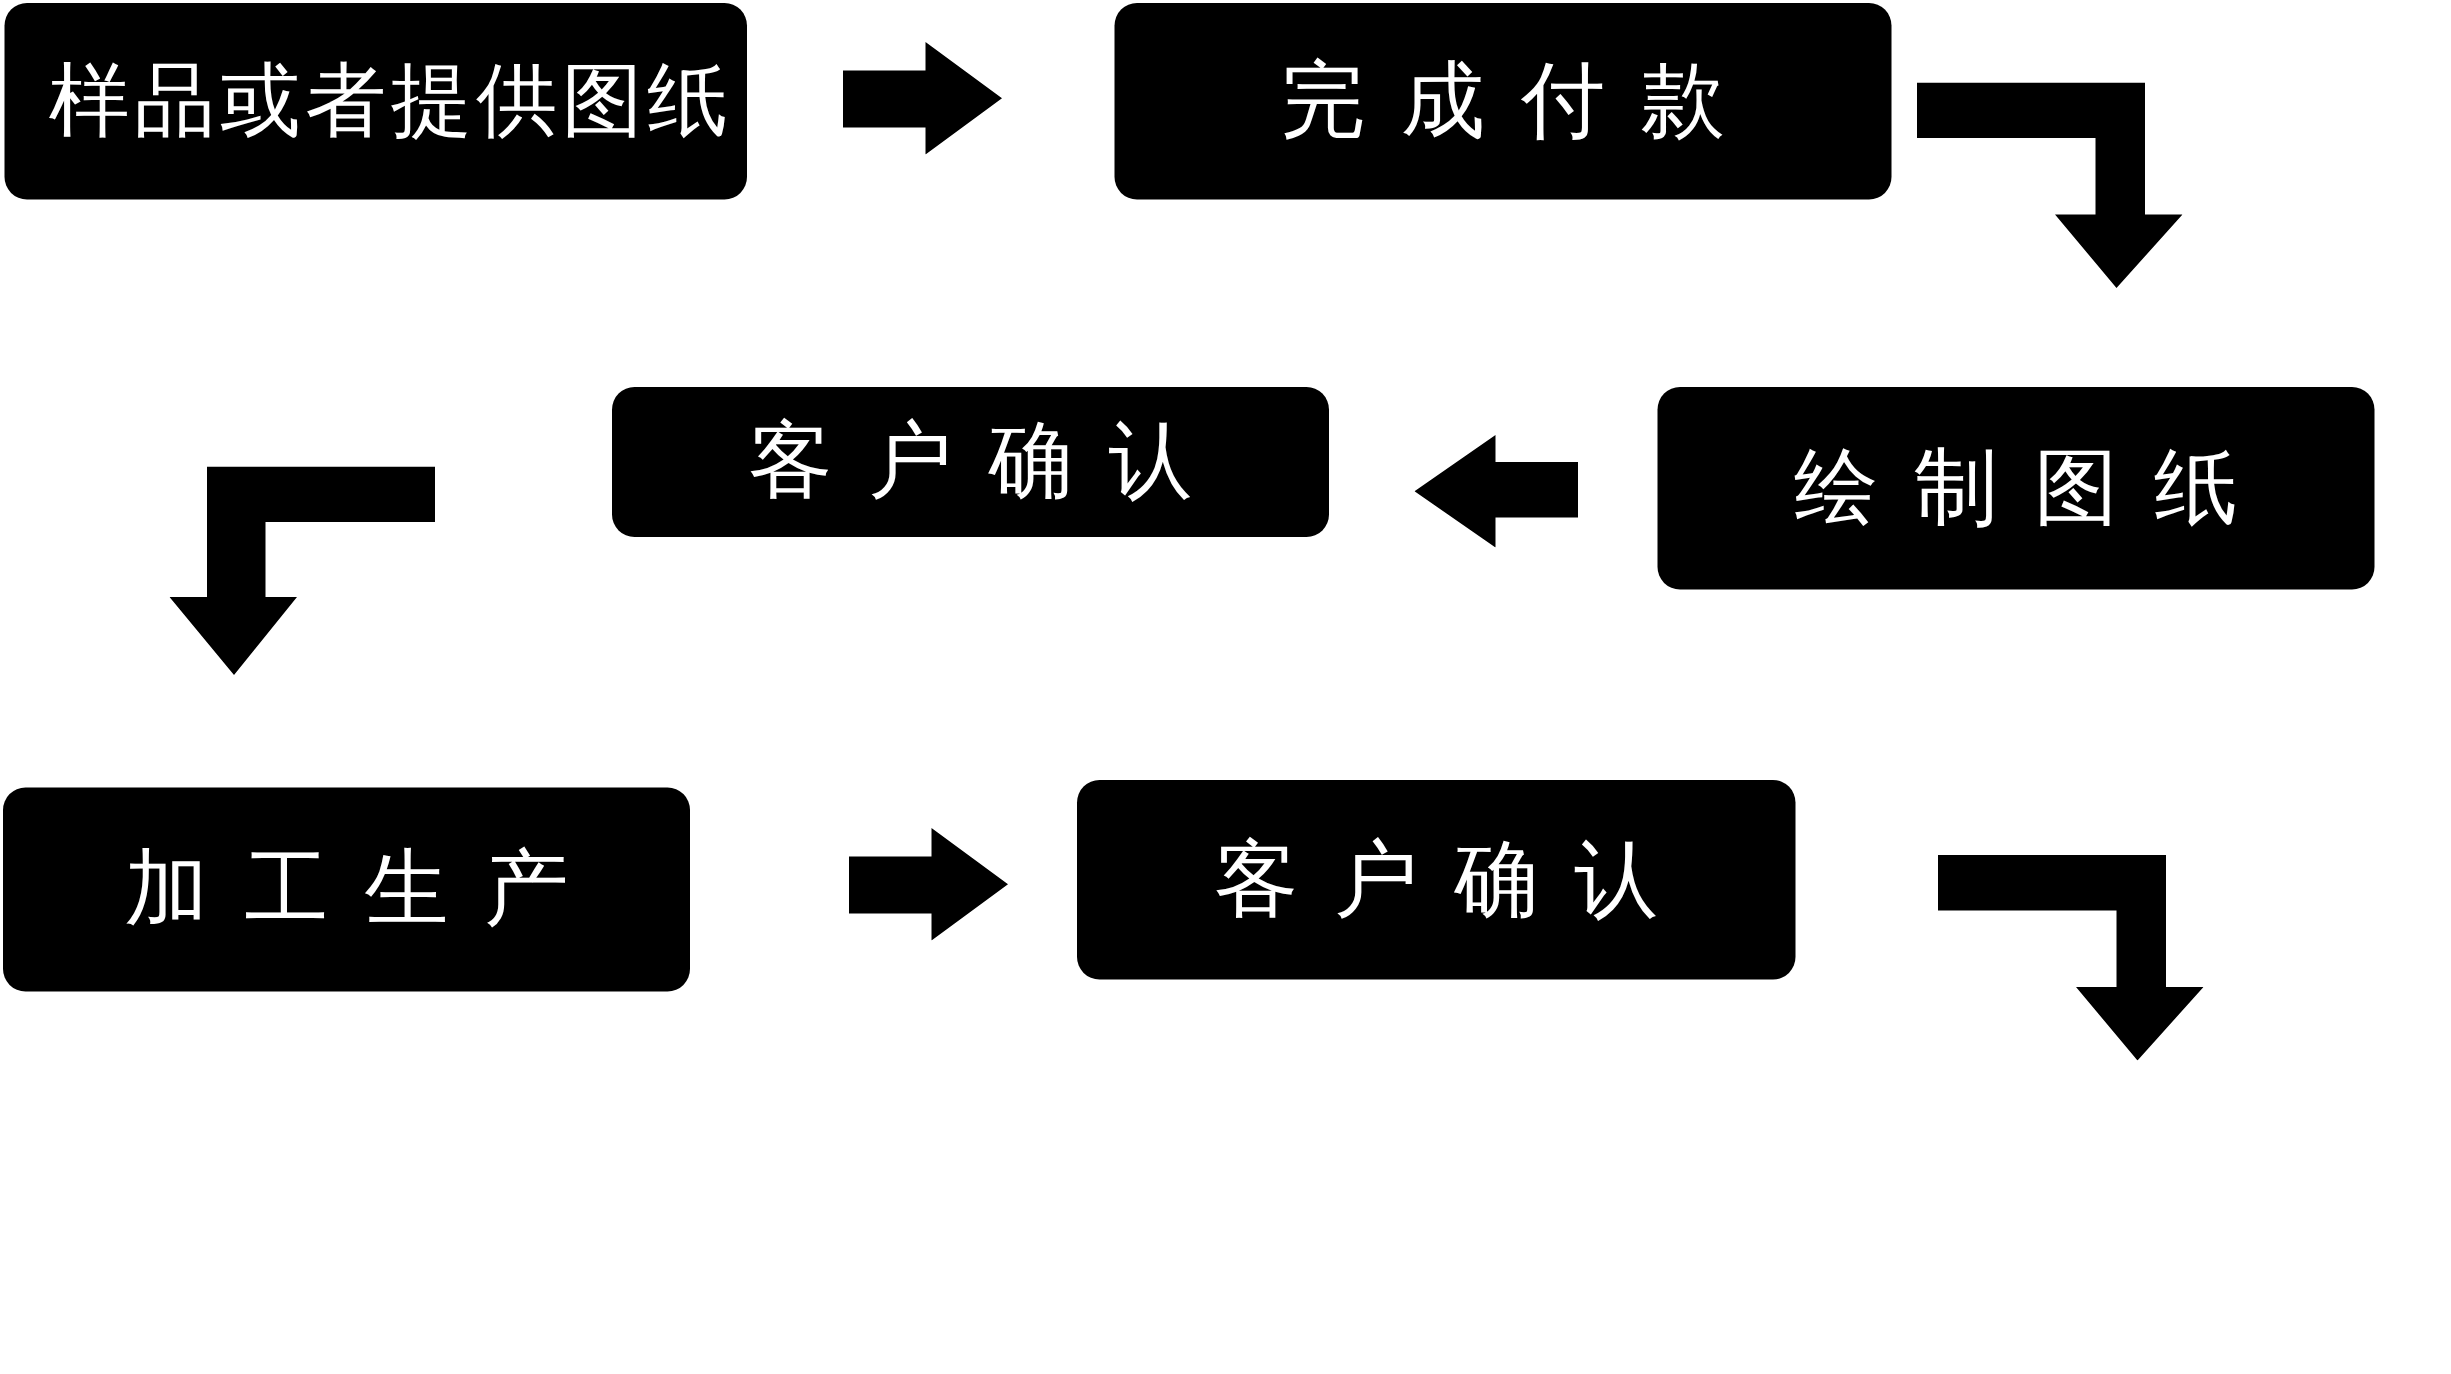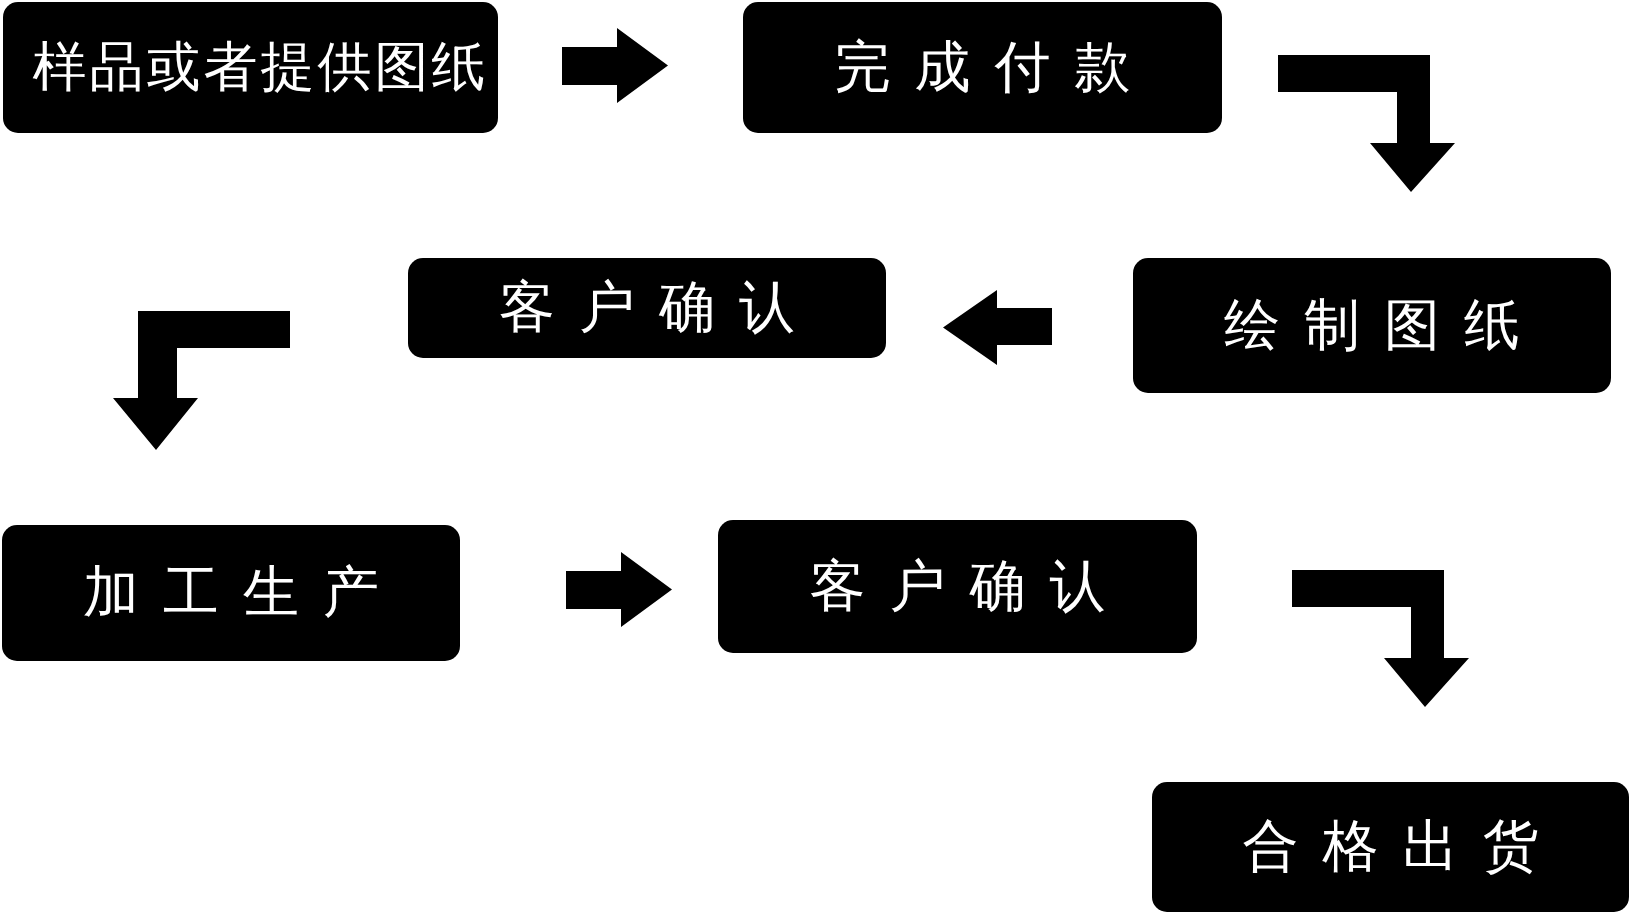--- a/index.html
+++ b/index.html
@@ -42,29 +42,29 @@
 <div class="canvas">
 
   <div class="box tight" style="left:3px; top:2px; width:478px; height:131px;padding-left:17px;">
     <span>样品或者提供图纸</span>
   </div>
 
   <svg class="arrow" style="left:562px; top:28px;" width="106" height="75" viewBox="0 0 106 75">
     <polygon points="0,19 55,19 55,0 106,37.5 55,75 55,57 0,57"></polygon>
   </svg>
 
-  <div class="box" style="left:743px; top:2px; width:479px; height:131px;">
+  <div class="box" style="left:743px; top:2px; width:518px; height:131px;">
     <span>完成付款</span>
   </div>
 
   <svg class="arrow" style="left:1278px; top:55px;" width="177" height="137" viewBox="0 0 177 137">
     <polygon points="0,0 152,0 152,88 177,88 133,137 92,88 119,88 119,37 0,37"></polygon>
   </svg>
 
-  <div class="box" style="left:1105px; top:258px; width:478px; height:135px;margin-left:28px;">
+  <div class="box" style="left:1105px; top:258px; width:478px; height:135px;">
     <span>绘制图纸</span>
   </div>
 
   <svg class="arrow" style="left:943px; top:290px;" width="109" height="75" viewBox="0 0 109 75">
     <polygon points="0,37.5 54,0 54,18 109,18 109,55 54,55 54,75"></polygon>
   </svg>
 
   <div class="box" style="left:408px; top:258px; width:478px; height:100px;">
     <span>客户确认</span>
   </div>
@@ -82,17 +82,14 @@
   </svg>
 
   <div class="box" style="left:718px; top:520px; width:479px; height:133px;">
     <span>客户确认</span>
   </div>
 
   <svg class="arrow" style="left:1292px; top:570px;" width="177" height="137" viewBox="0 0 177 137">
     <polygon points="0,0 152,0 152,88 177,88 133,137 92,88 119,88 119,37 0,37"></polygon>
   </svg>
 
-  <div class="box" style="left:1152px; top:782px; width:477px; height:130px;">
-    <span>合格出货</span>
-  </div>
 
 </div>
 
 </body></html>

